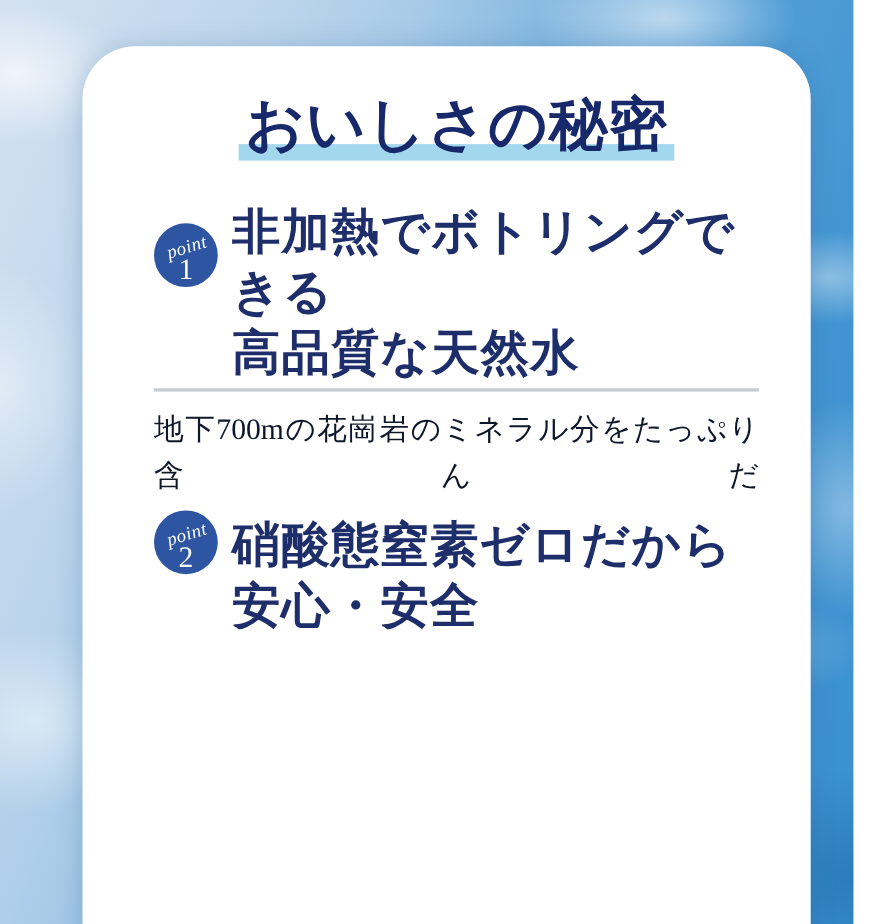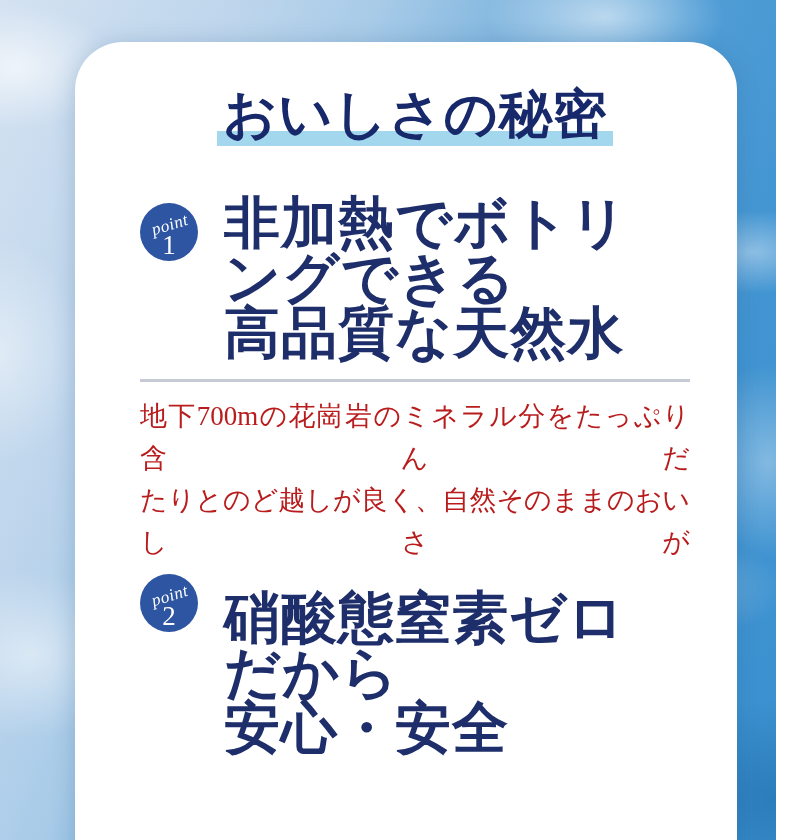--- a/index.html
+++ b/index.html
@@ -83,39 +83,39 @@
     transform: rotate(-17deg);
   }
   .badge .bnum {
     position: absolute;
     bottom: 2px; left: 0; right: 0;
     text-align: center;
     font-size: 27px;
     line-height: 27px;
   }
   .heading {
-    margin: 13px;
-    font-size: 56px;
+    margin: 0;
+    font-size: 44px;
     line-height: 55px;
     font-weight: 600;
     letter-spacing: 1px;
     color: #1e2e6a;
     white-space: pre-line;
   }
   .divider {
     height: 3px;
     margin-top: 5px;
     border: none;
   }
   .divider-1 { background: #c5cad4; }
   .body-text {
     margin-top: 13px;
     font-size: 27px;
     line-height: 42px;
-    color: #b91c1c;
+    color: #0f172a;
   }
   .bline { width: 100%; }
   .bline.j {
     text-align: justify;
     text-align-last: justify;
   }
 </style>
 </head>
 <body>
 
@@ -131,21 +131,20 @@
         <div class="badge">
           <span class="bword">point</span>
           <span class="bnum">1</span>
         </div>
         <h2 class="heading">非加熱でボトリングできる
 高品質な天然水</h2>
       </div>
       <hr class="divider divider-1">
       <div class="body-text">
         <div class="bline j">地下700mの花崗岩のミネラル分をたっぷり含んだ</div>
-        <div class="bline j">たりとのど越しが良く、自然そのままのおいしさが</div>
       </div>
     </section>
 
     <section>
       <div class="point-row row-2">
         <div class="badge">
           <span class="bword">point</span>
           <span class="bnum">2</span>
         </div>
         <h2 class="heading">硝酸態窒素ゼロだから

